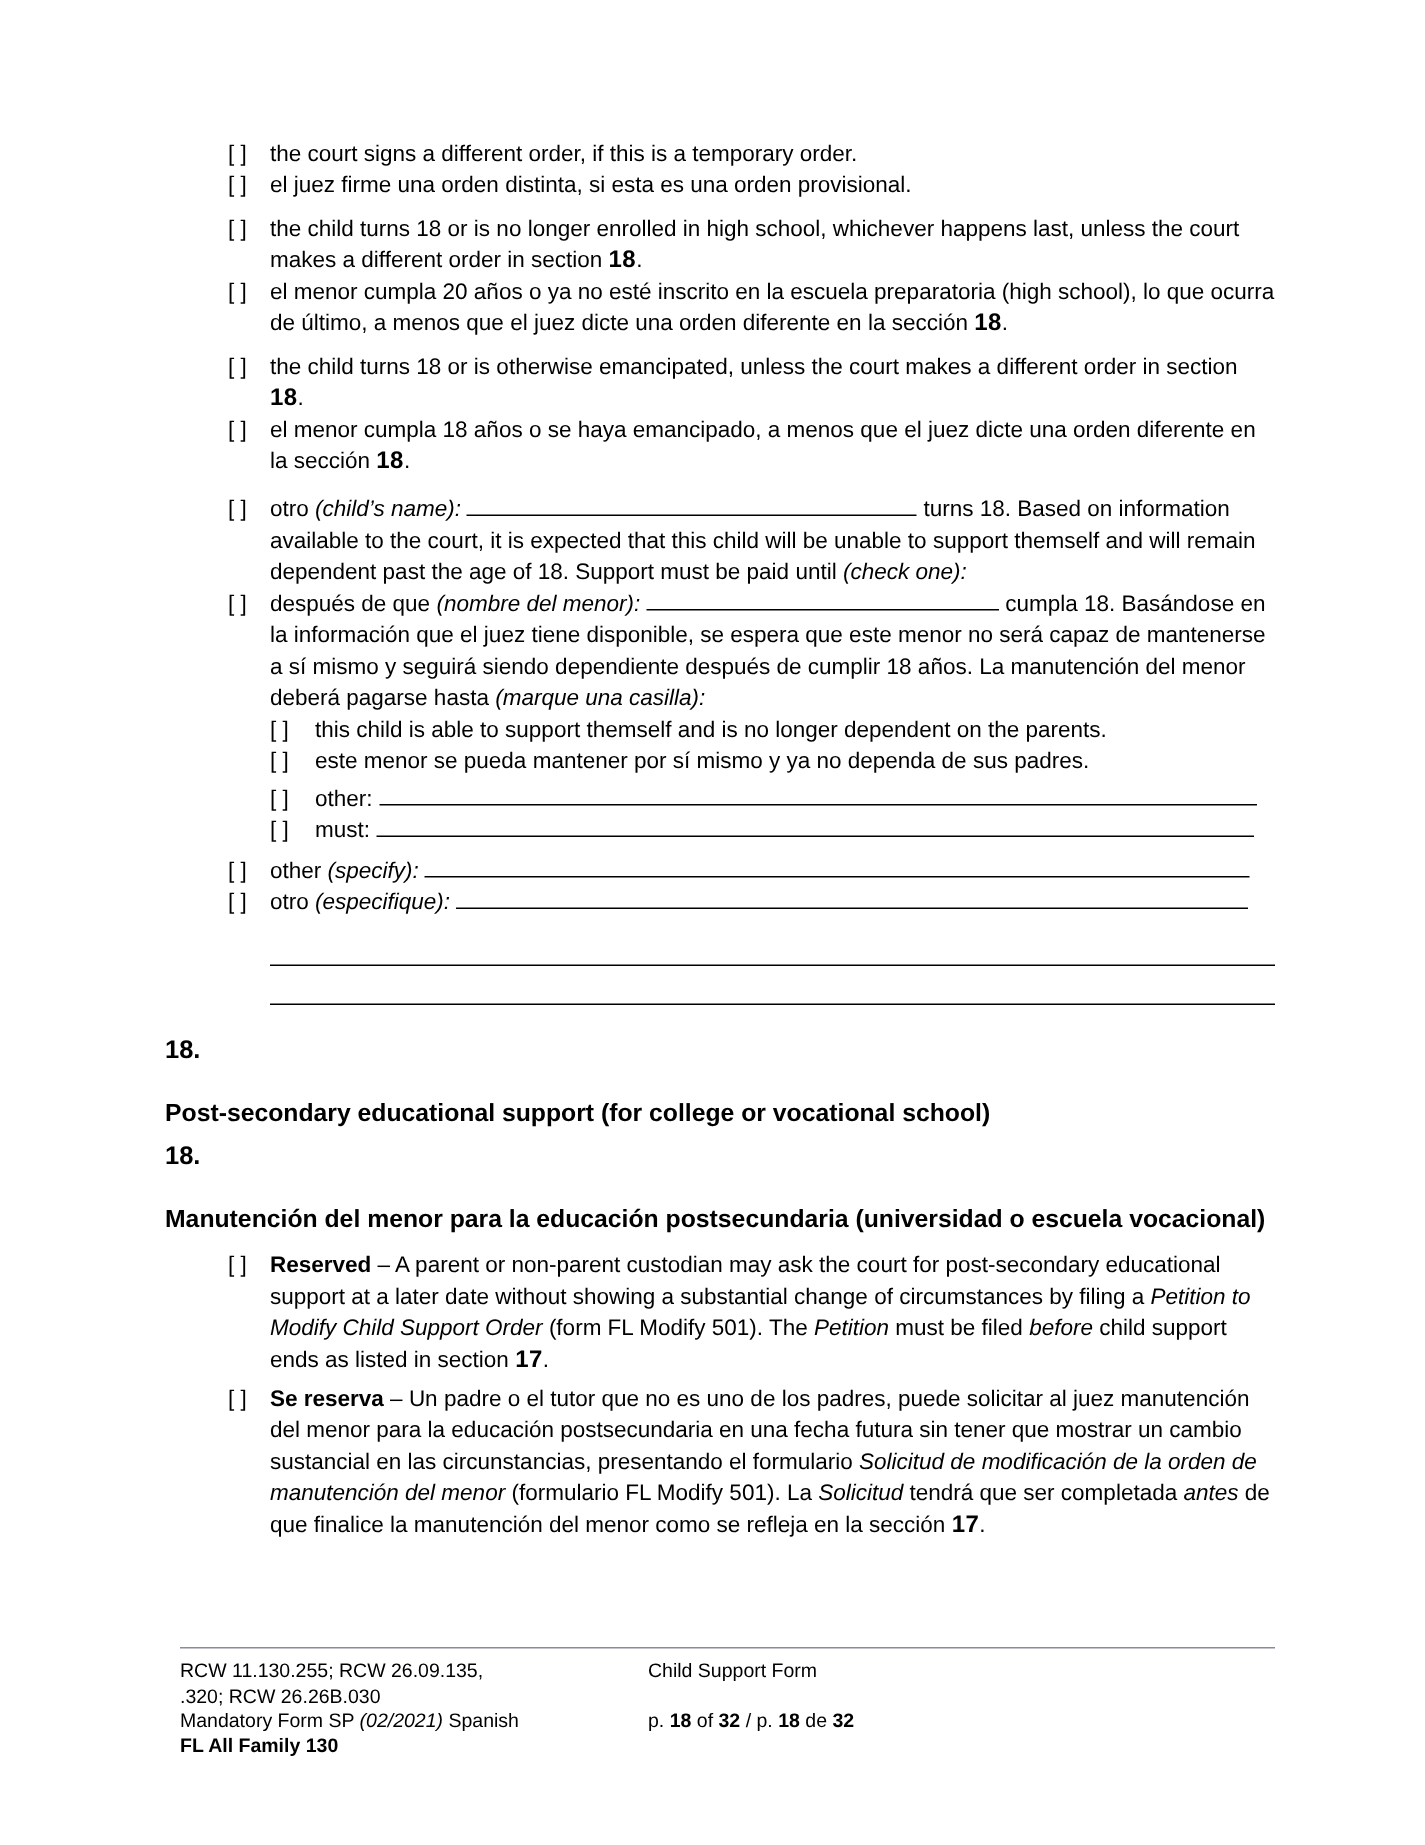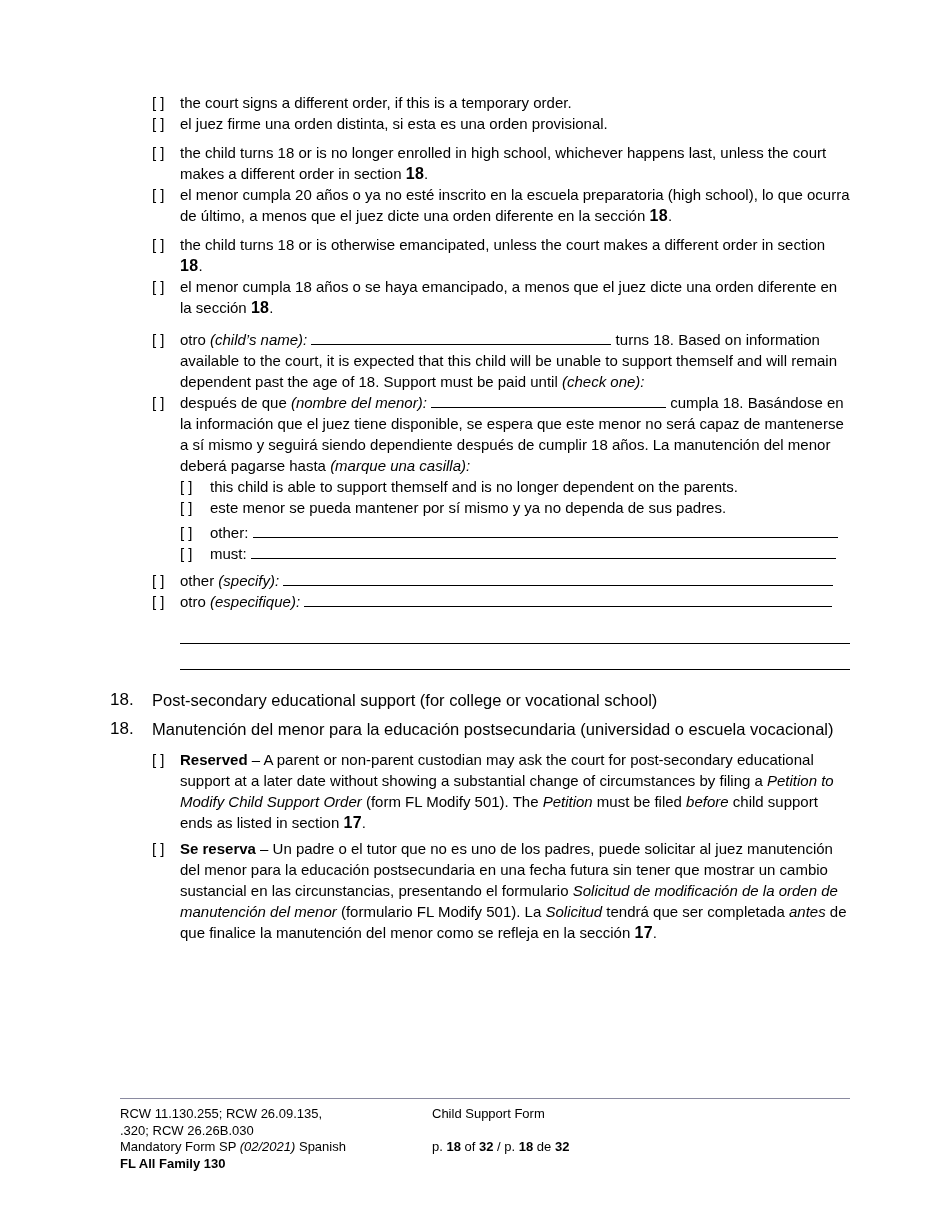--- a/index.html
+++ b/index.html
@@ -32,21 +32,21 @@
     border-bottom: 1.2px solid #000;
   }
   .blank-line.first { margin-top: 6px; }
 
   .mt4 { margin-top: 4px; }
   .mt5 { margin-top: 5px; }
   .mt6 { margin-top: 6px; }
   .mt8 { margin-top: 8px; }
   .mt11 { margin-top: 11px; }
 
-  .heading { display: flex; font-weight: normal; line-height: 24px; }
+  .heading { display: flex; font-weight: bold; line-height: 24px; flex-direction: column; }
   .heading.en { margin-top: 18px; }
   .heading.es { margin-top: 5px; }
   .hnum { flex: 0 0 42px; font-size: 17px; }
   .htitle { flex: 1; font-size: 16.5px; }
 
   footer {
     position: absolute; left: 120px; right: 100px; top: 1098px;
     font-size: 13px; line-height: 16.5px;
   }
   .rule { border-top: 1px solid #8a8aa0; margin-bottom: 7px; }

